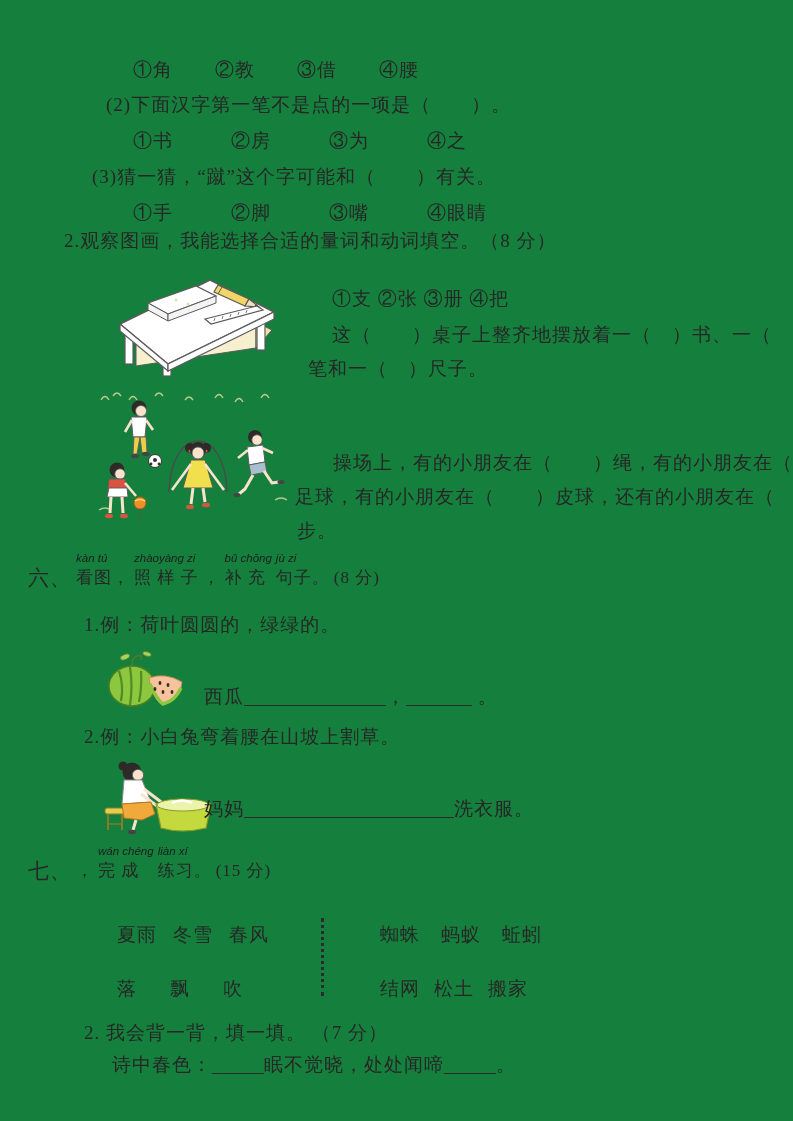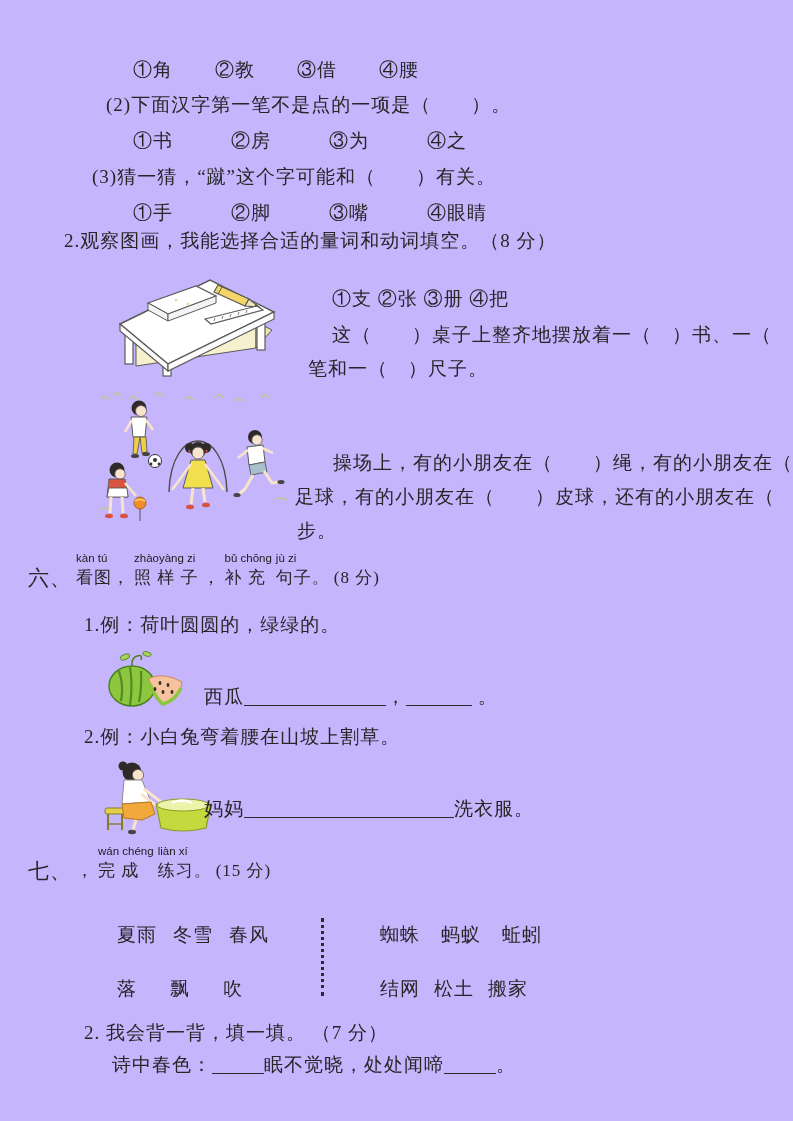--- a/index.html
+++ b/index.html
@@ -1,30 +1,30 @@
 <!DOCTYPE html>
 <html style="--ink: #262626; --outline: #5a5a5a; --pencil-yellow: #f2d467; --shelf-cream: #f7f0cf; --melon-green: #8dc63f; --melon-dark: #49801f; --melon-flesh: #f6c39e; --dress-yellow: #f1df4e; --pants-yellow: #eecf4a; --ball-orange: #ef8e2a; --accent-red: #d95340; --shorts-blue: #a8bfcd; --tub-green: #c3d93e; --tub-inner: #ecf3ab; --chair-yellow: #e3cf4e; --skin: #f9e3cd; --hair: #2d2a28; --grass: #b9c98e;"><head>
 <meta charset="utf-8">
 <style>
   html,body{margin:0;padding:0;background:#e8e8e8;}
   .page{
     position:relative;width:793px;height:1121px;margin:0 auto;
-    background:#c4b5fd;overflow:hidden;
+    background:#15803d;overflow:hidden;
     font-family:"Liberation Serif","DejaVu Serif",serif;
     color:var(--ink,#262626);
   }
   .abs{position:absolute;white-space:nowrap;}
   .t{font-size:19px;letter-spacing:1px;}
   .small-gap span{margin-right:42px;}
   .wide-gap span{margin-right:58px;}
   .blank{display:inline-block;border-bottom:1.5px solid #2a2a2a;height:17px;vertical-align:-3px;}
   .hdr{display:flex;align-items:flex-end;}
   .seg{display:inline-block;text-align:left;margin-right:4px;vertical-align:bottom;}
   .seg .py{display:block;min-height:14px;font-family:"Liberation Sans","DejaVu Sans",sans-serif;
-           font-size:11.5px;letter-spacing:0;color:#1c1c1c;line-height:13px;}
+           font-size:11.5px;letter-spacing:0;color:#1c1c1c;line-height:13px;font-style:italic;}
   .seg .tx{display:block;font-size:17px;letter-spacing:1px;line-height:24px;}
   .hdr-num .tx{font-size:21px;}
   .dotline{position:absolute;width:0;border-left:3.5px dotted #2b2b2b;}
   .match-row{display:flex;}
   .match-row span{display:inline-block;}
   .gap16 span{margin-right:16px;text-align:center;}
   .gap33 span{margin-right:33px;}
   .gap22 span{margin-right:21px;}
   .gap15 span{margin-right:14px;}
   svg{display:block;}

